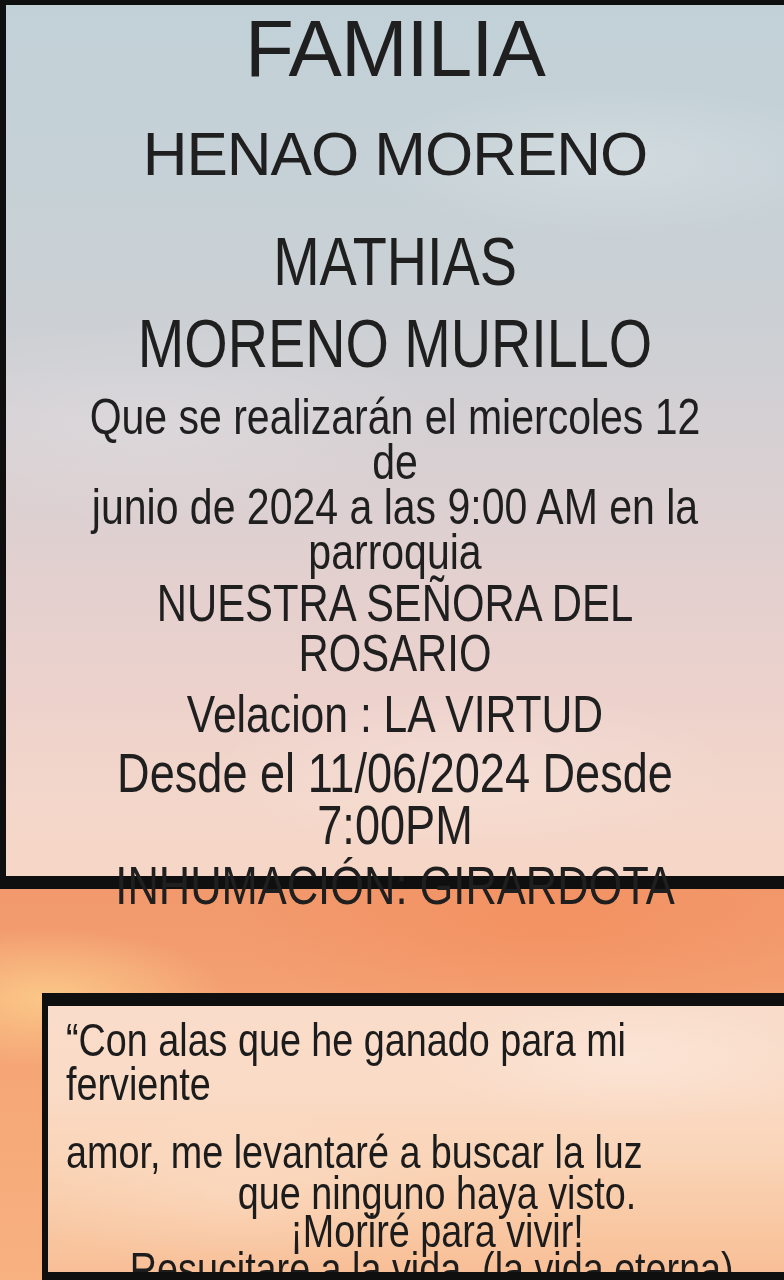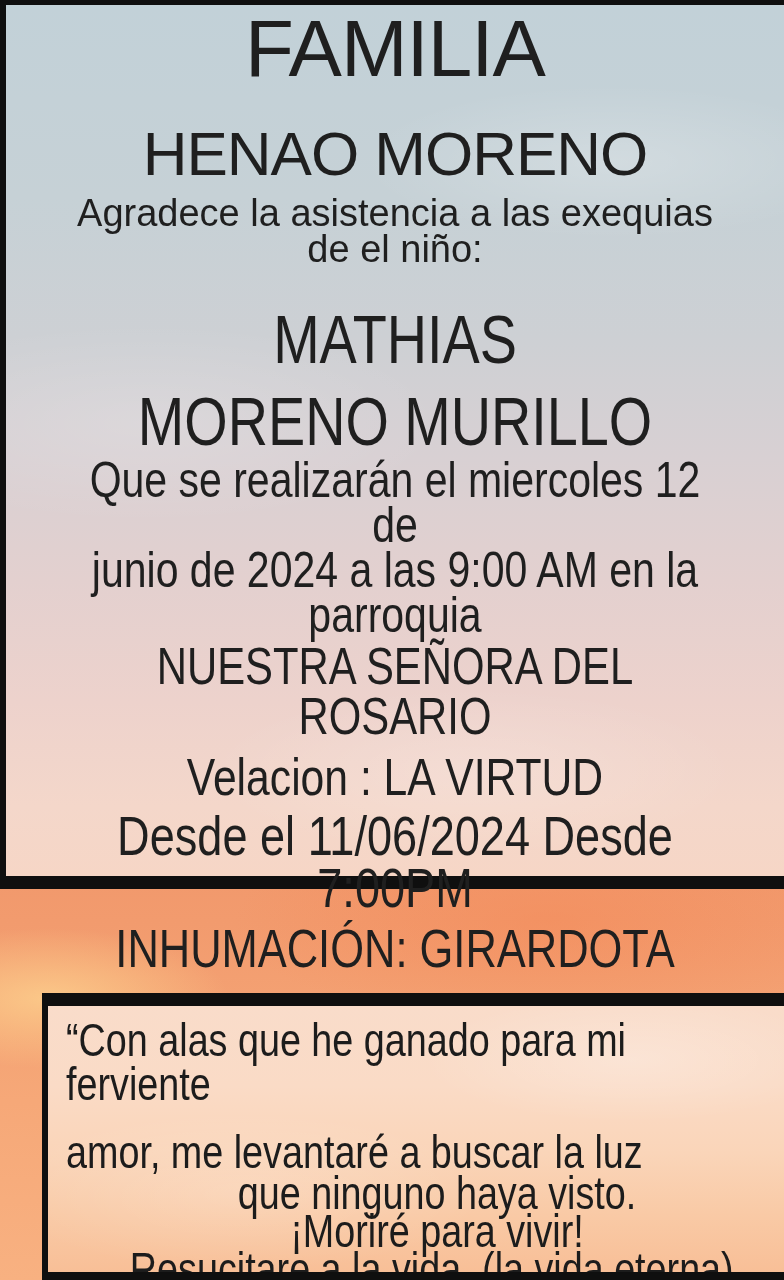--- a/index.html
+++ b/index.html
@@ -31,21 +31,21 @@
       linear-gradient(180deg,#c2d1d8 0%,#c6d1d6 22%,#cdd0d4 38%,#d8d0d3 52%,#e3d0cf 66%,#edd2cc 80%,#f4d7ca 92%,#f6d6c6 100%);
     text-align:center;
   }
   .t-familia{font-size:80px;line-height:88px;letter-spacing:-1px;text-align:center;}
   .t-henao{font-size:62px;line-height:70px;margin-top:26px;letter-spacing:-1px;}
   .t-intro{font-size:38px;line-height:36px;margin-top:6px;}
   .cond{transform:scaleX(0.82);transform-origin:50% 50%;}
   .cond-l{transform:scaleX(0.82);transform-origin:0 50%;}
   .t-mathias{font-size:68px;line-height:72px;margin-top:36px;}
   .t-murillo{font-size:68px;line-height:72px;margin-top:10px;}
-  .t-details{font-size:50px;margin-top:1px;}
+  .t-details{font-size:50px;margin-top:16px;}
   .t-details > div{line-height:45px;}
   .t-parish{font-size:51px;line-height:50px;margin-top:4px;}
   .t-wake{font-size:52px;line-height:50px;margin-top:10px;}
   .t-waketime{font-size:55px;line-height:52px;margin-top:8px;}
   .t-burial{font-size:53px;line-height:50px;margin-top:10px;}
   
   .quote{
     position:absolute;left:0;top:993px;
     width:784px;height:287px;
     box-sizing:border-box;
@@ -67,24 +67,20 @@
   .q-center{line-height:38px;text-align:center;}
 </style>
 </head>
 <body>
 
 <div class="poster">
 
   <section class="announce">
     <div class="t-familia">FAMILIA</div>
     <div class="t-henao">HENAO MORENO</div>
-    <div class="t-intro">
-      <div>Agradece la asistencia a las exequias</div>
-      <div>de el niño:</div>
-    </div>
     <div class="t-mathias cond">MATHIAS</div>
     <div class="t-murillo cond">MORENO MURILLO</div>
     <div class="t-details">
       <div class="cond">Que se realizarán el miercoles 12 de</div>
       <div class="cond">junio de 2024 a las 9:00 AM en la</div>
       <div class="cond">parroquia</div>
     </div>
     <div class="t-parish cond">NUESTRA SEÑORA DEL ROSARIO</div>
     <div class="t-wake cond">Velacion : LA VIRTUD</div>
     <div class="t-waketime cond">Desde el 11/06/2024 Desde 7:00PM</div>

